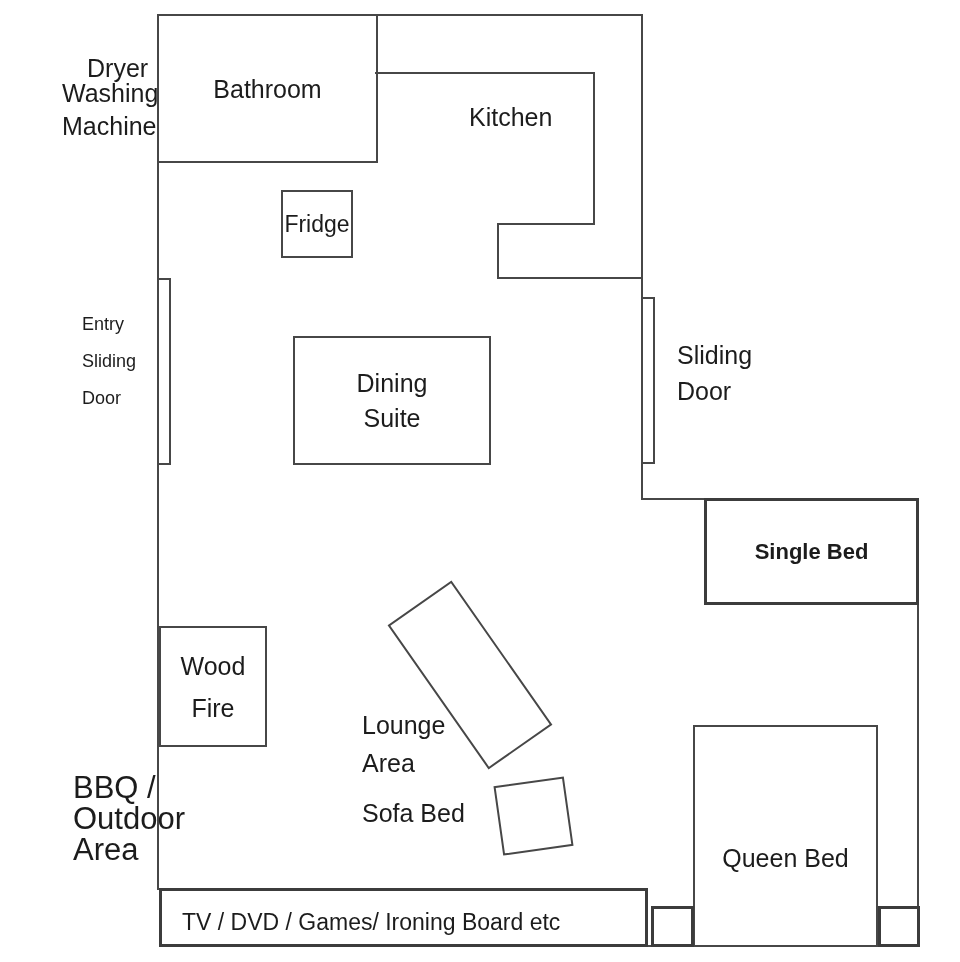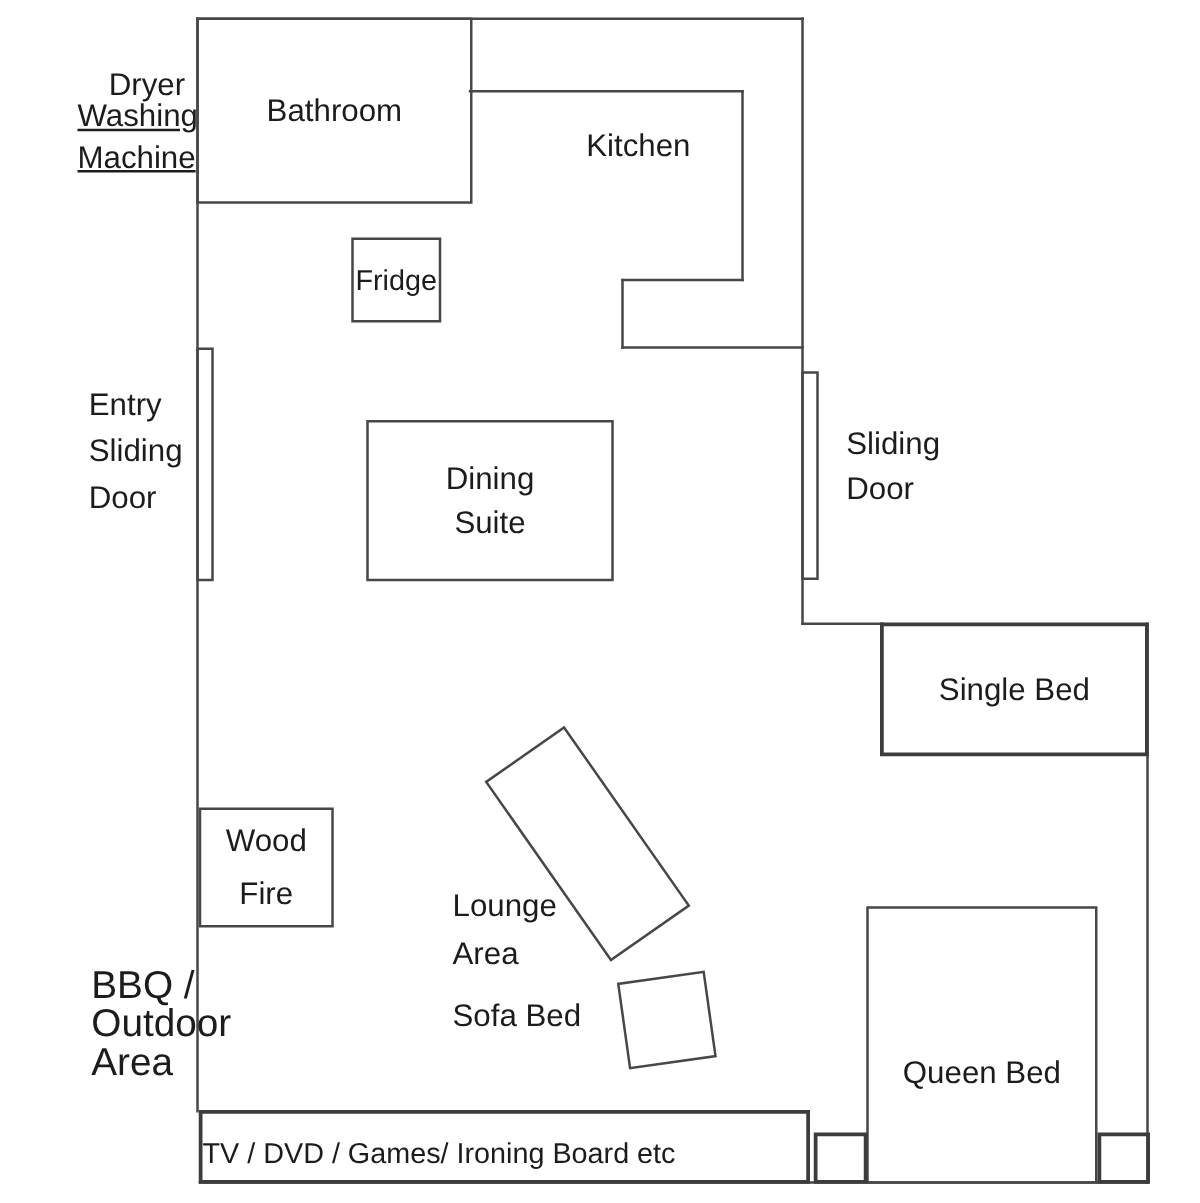--- a/index.html
+++ b/index.html
@@ -44,56 +44,56 @@
       </div>
     </div>
     <div class="box" style="left: 293px; top: 336px; width: 198px; height: 129px; border-width: 2px; border-color: rgb(71, 71, 71);">
       <div class="box-label" style="line-height: 35px; font-size: 25px;">
         <div class="label-line">Dining</div>
         <div class="label-line">Suite</div>
       </div>
     </div>
     <div class="box" style="left: 157px; top: 278px; width: 14px; height: 187px; border-width: 2px; border-color: rgb(71, 71, 71);"></div>
     <div class="box" style="left: 641px; top: 297px; width: 14px; height: 167px; border-width: 2px; border-color: rgb(71, 71, 71);"></div>
-    <div class="box" style="left: 159px; top: 626px; width: 108px; height: 96px; border-width: 2px; border-color: rgb(71, 71, 71); margin-top: 20px;">
+    <div class="box" style="left: 159px; top: 626px; width: 108px; height: 121px; border-width: 2px; border-color: rgb(71, 71, 71);">
       <div class="box-label" style="line-height: 42px; font-size: 25px;">
         <div class="label-line">Wood</div>
         <div class="label-line">Fire</div>
       </div>
     </div>
     <div class="box" style="left: 704px; top: 498px; width: 215px; height: 107px; border-width: 3px; border-color: rgb(60, 60, 60);">
-      <div class="box-label" style="line-height: 34px; font-size: 25px;">
+      <div class="box-label" style="line-height: 34px; font-size: 22px; font-weight: bold;">
         <div class="label-line">Single Bed</div>
       </div>
     </div>
     <div class="box" style="left: 693px; top: 725px; width: 185px; height: 222px; border-width: 2px; border-color: rgb(71, 71, 71);">
       <div class="box-label" style="line-height: 34px; font-size: 25px; margin-top: 44px;">
         <div class="label-line">Queen Bed</div>
       </div>
     </div>
-    <div class="box" style="left: 159px; top: 888px; width: 489px; height: 59px; border-width: 3px; border-color: rgb(60, 60, 60); align-items: flex-start; padding-top: 8px;">
+    <div class="box" style="left: 159px; top: 888px; width: 489px; height: 59px; border-width: 3px; border-color: rgb(60, 60, 60); align-items: flex-start; padding-left: 20px; padding-top: 8px;">
       <div class="box-label" style="line-height: 30px; font-size: 23px; text-align: left;">
         <div class="label-line">TV / DVD / Games/ Ironing Board etc</div>
       </div>
     </div>
     <div class="box" style="left: 651px; top: 906px; width: 43px; height: 41px; border-width: 3px; border-color: rgb(60, 60, 60);"></div>
     <div class="box" style="left: 878px; top: 906px; width: 42px; height: 41px; border-width: 3px; border-color: rgb(60, 60, 60);"></div>
     <div class="box" style="left: 431px; top: 587px; width: 78px; height: 176px; border-width: 2px; border-color: rgb(71, 71, 71); transform: rotate(-35deg);"></div>
     <div class="box" style="left: 498px; top: 781px; width: 71px; height: 70px; border-width: 2px; border-color: rgb(71, 71, 71); transform: rotate(-8deg);"></div>
     <div class="free-label" style="left: 87px; top: 23px; line-height: 33px; font-size: 25px; margin-top: 29px;">
       <div class="label-line">Dryer</div>
     </div>
-    <div class="free-label" style="left: 62px; top: 77px; line-height: 33px; font-size: 25px; text-decoration: underline;">
+    <div class="free-label" style="left: 62px; top: 77px; line-height: 33px; font-size: 25px;">
       <div class="label-line">Washing</div>
       <div class="label-line">Machine</div>
     </div>
     <div class="free-label" style="left: 447px; top: 101px; line-height: 33px; font-size: 25px; margin-left: 22px;">
       <div class="label-line">Kitchen</div>
     </div>
-    <div class="free-label" style="left: 71px; top: 306px; line-height: 37px; font-size: 25px;">
+    <div class="free-label" style="left: 82px; top: 306px; line-height: 37px; font-size: 18px;">
       <div class="label-line">Entry</div>
       <div class="label-line">Sliding</div>
       <div class="label-line">Door</div>
     </div>
     <div class="free-label" style="left: 677px; top: 337px; line-height: 36px; font-size: 25px;">
       <div class="label-line">Sliding</div>
       <div class="label-line">Door</div>
     </div>
     <div class="free-label" style="left: 362px; top: 706px; line-height: 38px; font-size: 25px;">
       <div class="label-line">Lounge</div>

